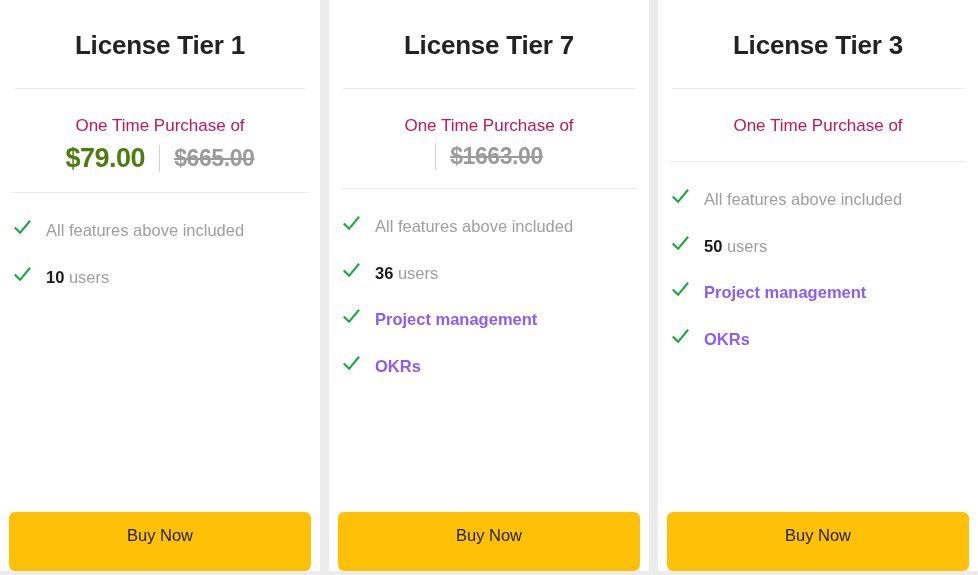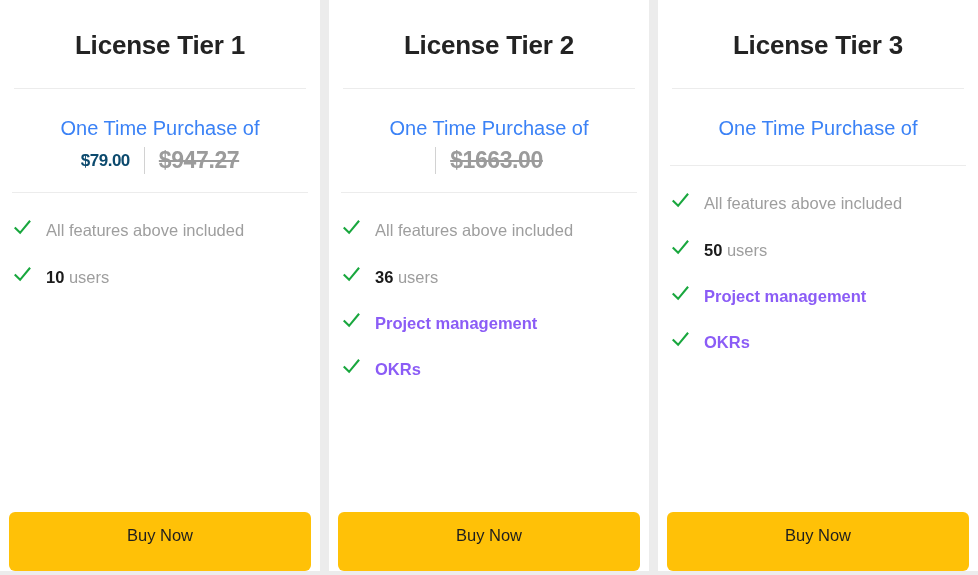--- a/index.html
+++ b/index.html
@@ -54,37 +54,37 @@
     margin: 18px 12px 0 12px;
   }
 
   
   .price-block {
     padding: 26px 10px 0 10px;
     text-align: center;
   }
 
   .price-caption {
-    font-size: 20px;
-    color: #3b82f6;
+    font-size: 17px;
+    color: #be185d;
     line-height: 1.3;
     margin: 0 0 6px 0;
   }
 
   .price-row {
     display: flex;
     align-items: center;
     justify-content: center;
     gap: 14px;
   }
 
   .price-current {
-    font-size: 17px;
-    font-weight: bold;
-    color: #0c4a6e;
+    font-size: 27px;
+    font-weight: bold;
+    color: #4d7c0f;
     letter-spacing: -0.5px;
     white-space: nowrap;
   }
 
   .price-sep {
     width: 1px;
     height: 27px;
     background: #d2d2d2;
     display: block;
   }
@@ -169,21 +169,21 @@
 
 <div id="pricing-table">
     <div class="tier-card">
       <h2 class="card-title">License Tier 1</h2>
       <div class="divider"></div>
       <div class="price-block">
         <div class="price-caption">One Time Purchase of</div>
         <div class="price-row">
           <span class="price-current">$79.00</span>
           <span class="price-sep"></span>
-          <span class="price-old">$947.27</span>
+          <span class="price-old">$665.00</span>
         </div>
       </div>
       <div class="divider below-price"></div>
       <ul class="feature-list">
         <li class="feature-item">
           <span class="check-icon">
             <svg width="17" height="20" viewBox="0 0 17 20" fill="none" xmlns="http://www.w3.org/2000/svg">
               <path d="M1.5 10.2 L6.1 14.8 L15.4 3.6" stroke="#19a73e" stroke-width="2.1" stroke-linecap="square" stroke-linejoin="miter" fill="none"></path>
             </svg>
           </span>
@@ -196,21 +196,21 @@
             </svg>
           </span>
           <span class="feature-text"><span class="lead">10</span><span> users</span></span>
         </li>
       </ul>
       <div class="buy-wrap">
         <button class="buy-button">Buy Now</button>
       </div>
     </div>
     <div class="tier-card">
-      <h2 class="card-title">License Tier 2</h2>
+      <h2 class="card-title">License Tier 7</h2>
       <div class="divider"></div>
       <div class="price-block">
         <div class="price-caption">One Time Purchase of</div>
         <div class="price-row">
           <span class="price-sep"></span>
           <span class="price-old">$1663.00</span>
         </div>
       </div>
       <div class="divider below-price"></div>
       <ul class="feature-list">

